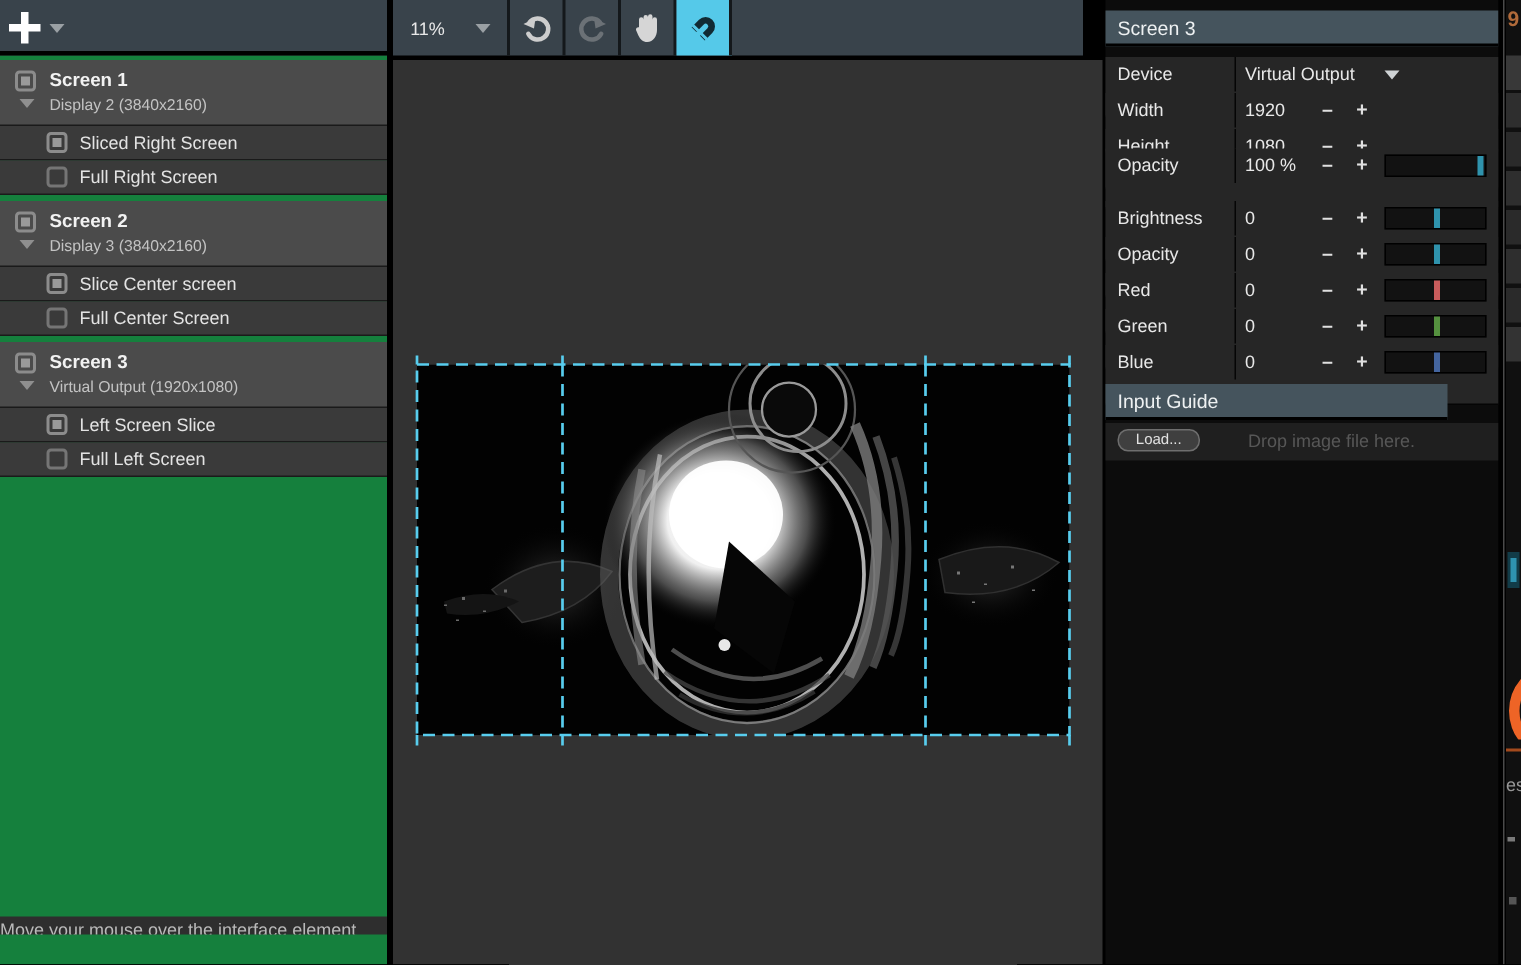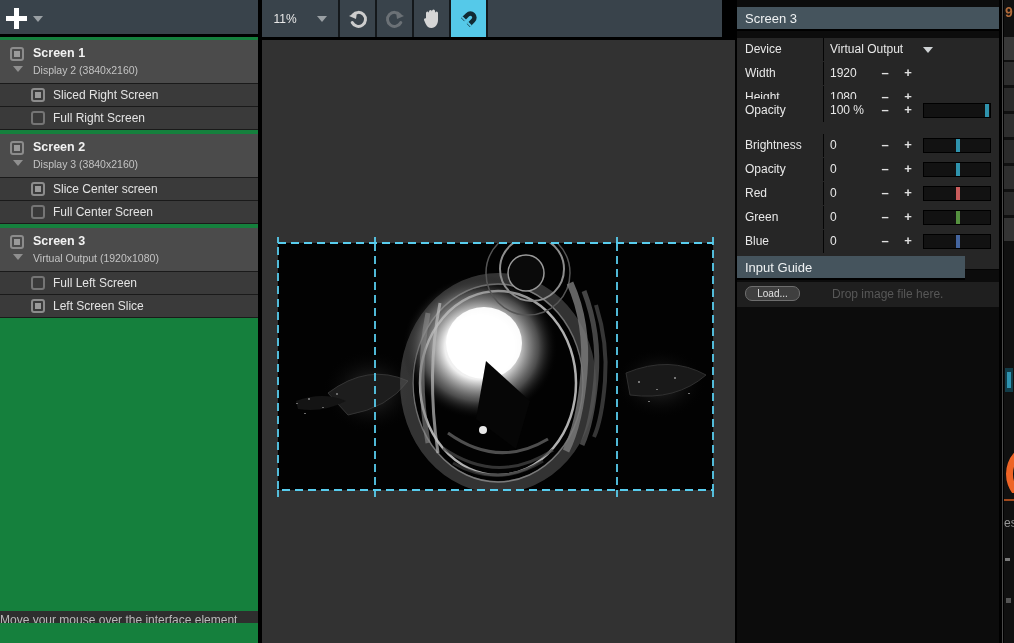--- a/index.html
+++ b/index.html
@@ -132,26 +132,26 @@
       </div>
 
       <div class="screen-group">
         <div class="group-header">
           <span class="cb checked"></span>
           <span class="group-name">Screen 3</span>
           <span class="group-expander"></span>
           <span class="group-device">Virtual Output (1920x1080)</span>
         </div>
         <div class="slice-row">
+          <span class="cb checked"></span>
+          <span class="slice-label">Left Screen Slice</span>
+        </div>
+        <div class="slice-row">
           <span class="cb unchecked"></span>
           <span class="slice-label">Full Left Screen</span>
-        </div>
-        <div class="slice-row">
-          <span class="cb checked"></span>
-          <span class="slice-label">Left Screen Slice</span>
         </div>
       </div>
 
     </div>
 
     <div class="help-box">
       <div class="help-body">Move your mouse over the interface element</div>
     </div>
   </div>
 

